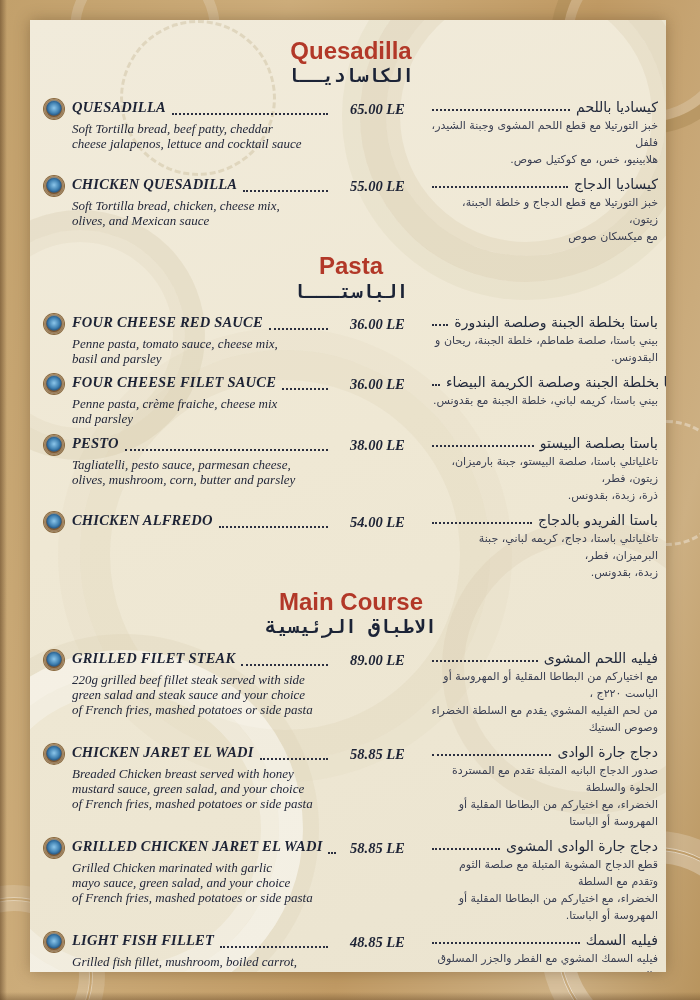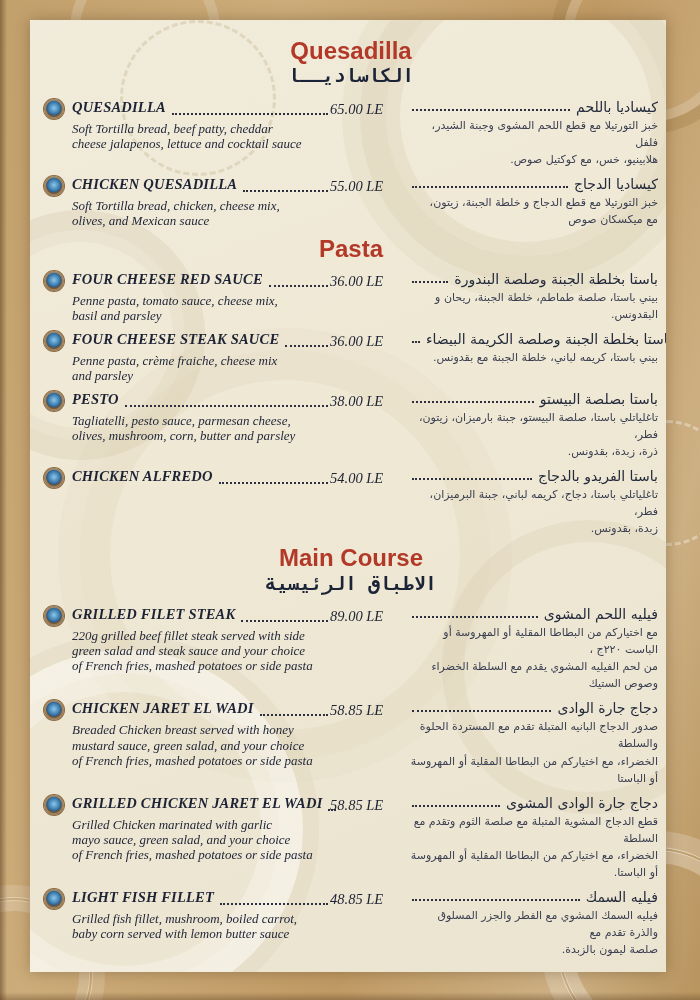--- a/index.html
+++ b/index.html
@@ -49,21 +49,21 @@
   .badge{width:20px;height:20px;border-radius:50%;flex:none;margin-right:8px;align-self:center;
     background:radial-gradient(circle at 50% 45%, #8cc6ea 0%, #3e7fb0 36%, #2c5f8c 47%, #7a5632 55%, #5d3f22 80%, #3f2a14 100%);
     box-shadow:0 0 0 1px #8a6a40, inset 0 0 0 2px rgba(240,220,180,.35);}
   .iname{font-family:"Liberation Serif",serif;font-style:italic;font-weight:700;font-size:14.5px;
     color:#1d2335;letter-spacing:.2px;white-space:nowrap;}
   .leader{flex:1 1 8px;min-width:8px;border-bottom:2px dotted #2b2f40;height:0;
     align-self:flex-end;margin:0 2px 4px 6px;}
   .desc{font-family:"Liberation Serif",serif;font-style:italic;font-size:13px;color:#23283a;
     line-height:1.16;margin:2px 0 0 28px;white-space:pre-line;}
   .col-price{width:80px;flex:none;font-family:"Liberation Serif",serif;font-style:italic;
-    font-weight:400;font-size:14.5px;color:#1d2335;padding-top:2px;white-space:nowrap;}
+    font-weight:700;font-size:14.5px;color:#1d2335;padding-top:2px;white-space:nowrap;margin-left:20px;}
   .col-ar{flex:1;min-width:0;}
   .ar-name-line{display:flex;align-items:baseline;}
   .leader-ar{margin:0 6px 4px 2px;}
   .ar-name{font-family:"DejaVu Sans",sans-serif;font-weight:400;font-size:14px;color:#232a3c;
     white-space:nowrap;direction:rtl;}
   .ar-desc{font-family:"DejaVu Sans",sans-serif;font-size:11px;color:#3a3f52;line-height:1.55;
     direction:rtl;white-space:pre-line;margin-top:2px;}
 </style>
 </head>
 <body>
@@ -121,20 +121,21 @@
             <div class="ar-name-line">
               <span class="leader leader-ar"></span>
               <span class="ar-name">كيساديا الدجاج</span>
             </div>
             <div class="ar-desc">خبز التورتيلا مع قطع الدجاج و خلطة الجبنة، زيتون،
 مع ميكسكان صوص</div>
           </div>
         </div>
         <header class="sec-head">
           <div class="sec-title-en">Pasta</div>
+          <div class="sec-title-ar">الباستـــا</div>
         </header>
         <div class="item-row">
           <div class="col-en">
             <div class="name-line">
               <span class="badge"></span>
               <span class="iname">FOUR CHEESE RED SAUCE</span>
               <span class="leader"></span>
             </div>
             <div class="desc">Penne pasta, tomato sauce, cheese mix,
 basil and parsley</div>
@@ -145,21 +146,21 @@
               <span class="leader leader-ar"></span>
               <span class="ar-name">باستا بخلطة الجبنة وصلصة البندورة</span>
             </div>
             <div class="ar-desc">بيني باستا، صلصة طماطم، خلطة الجبنة، ريحان و البقدونس.</div>
           </div>
         </div>
         <div class="item-row">
           <div class="col-en">
             <div class="name-line">
               <span class="badge"></span>
-              <span class="iname">FOUR CHEESE STEAK SAUCE</span>
+              <span class="iname">FOUR CHEESE FILET SAUCE</span>
               <span class="leader"></span>
             </div>
             <div class="desc">Penne pasta, crème fraiche, cheese mix
 and parsley</div>
           </div>
           <div class="col-price">36.00 LE</div>
           <div class="col-ar">
             <div class="ar-name-line">
               <span class="leader leader-ar"></span>
               <span class="ar-name">باستا بخلطة الجبنة وصلصة الكريمة البيضاء</span>

